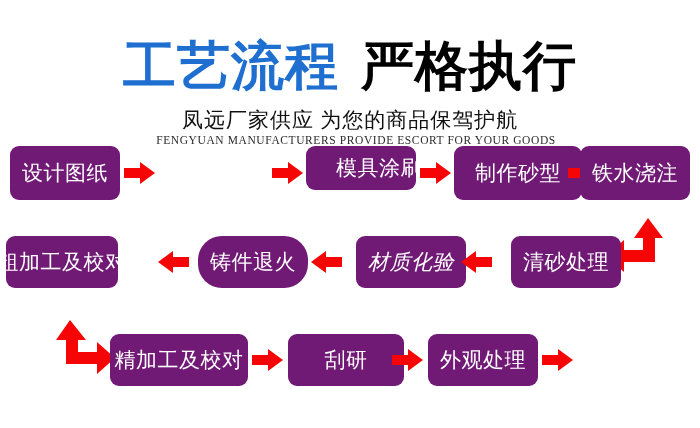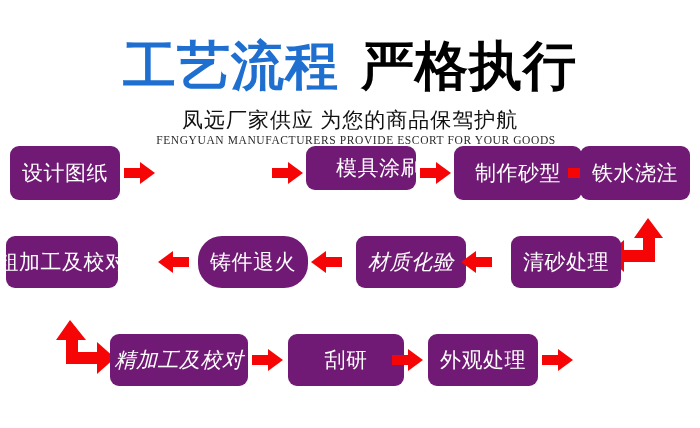--- a/index.html
+++ b/index.html
@@ -183,21 +183,21 @@
   </div>
 
   <div class="node" style="left:498px; top:104px; width:110px; height:52px;margin-left:13px;">清砂处理</div>
 
   <div class="elbow" style="left:48px; top:186px;">
     <svg width="70" height="72" viewBox="0 0 70 72">
       <path d="M22 2 L38 22 L30 22 L30 34 L49 34 L49 24 L67 40 L49 56 L49 46 L18 46 L18 22 L8 22 Z" fill="#f50505"></path>
     </svg>
   </div>
 
-  <div class="node" style="left:110px; top:202px; width:138px; height:52px;font-style:italic;">精加工及校对</div>
+  <div class="node" style="left:110px; top:202px; width:138px; height:52px;">精加工及校对</div>
 
   <div class="arrow right" style="left:252px; top:216px;">
     <span class="shaft"></span>
     <span class="head"></span>
   </div>
 
   <div class="node" style="left:288px; top:202px; width:116px; height:52px;">刮研</div>
 
   <div class="arrow right" style="left:392px; top:216px;">
     <span class="shaft"></span>

